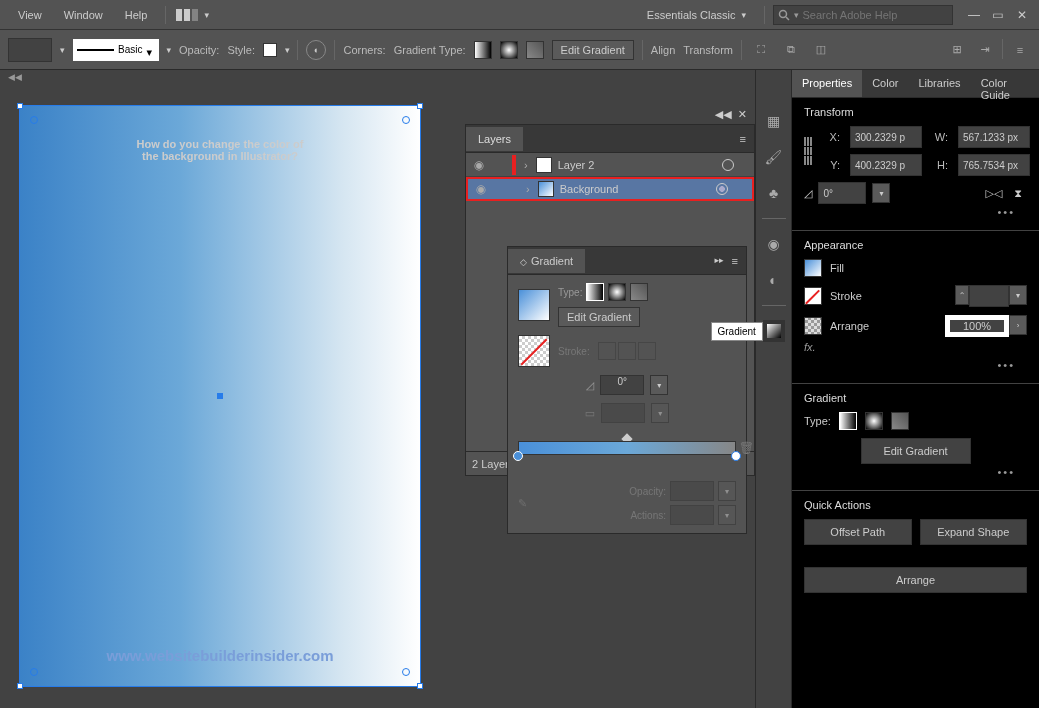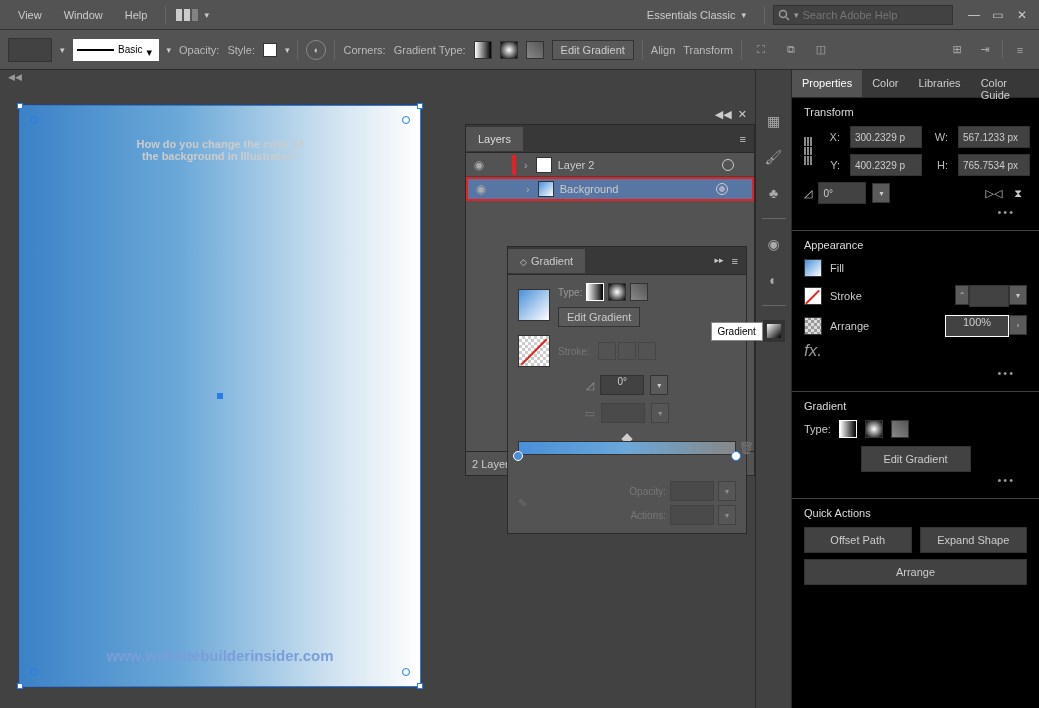--- a/index.html
+++ b/index.html
@@ -87,25 +87,25 @@
 .angle-row{display:flex;align-items:center;gap:6px;margin-top:6px}
 .flip-btns{margin-left:auto;display:flex;gap:6px}
 .flip-btn{width:18px;height:18px;display:flex;align-items:center;justify-content:center}
 .more-dots{text-align:right;padding:2px 12px;color:#999;letter-spacing:2px}
 .appear-row{display:flex;align-items:center;gap:8px;margin-bottom:8px}
 .appear-icon{width:18px;height:18px;border:1px solid #333}
 .appear-icon.fill{background:linear-gradient(135deg,#4a90d9,#fff)}
 .appear-icon.stroke{background:#fff;position:relative}
 .appear-icon.stroke::after{content:'';position:absolute;width:120%;height:2px;background:#e82020;top:50%;left:-10%;transform:rotate(-45deg)}
 .opacity-row{display:flex;align-items:center;gap:8px}
-.opacity-input{width:64px;height:22px;background:#424242;border:1px solid #ffffff;text-align:center}
-.fx-row{color:#999;font-style:italic;font-size:17px;padding:4px 0}
+.opacity-input{width:64px;height:22px;background:#424242;border:5px solid #ffffff;text-align:center}
+.fx-row{color:#999;font-style:italic;font-size:11px;padding:4px 0}
 .wide-btn{display:block;width:100%;background:#424242;border:1px solid #333;padding:6px;text-align:center;margin-bottom:18px;cursor:pointer}
 .two-btn{display:flex;gap:8px;margin-bottom:6px}
-.two-btn .wide-btn{margin-bottom:0}
+.two-btn .wide-btn{margin-bottom:16px}
 svg{overflow:visible}
 </style>
 </head>
 <body>
 
 <div class="topbar">
   <div class="menu-item">View</div>
   <div class="menu-item">Window</div>
   <div class="menu-item">Help</div>
   <div class="topbar-sep"></div>

